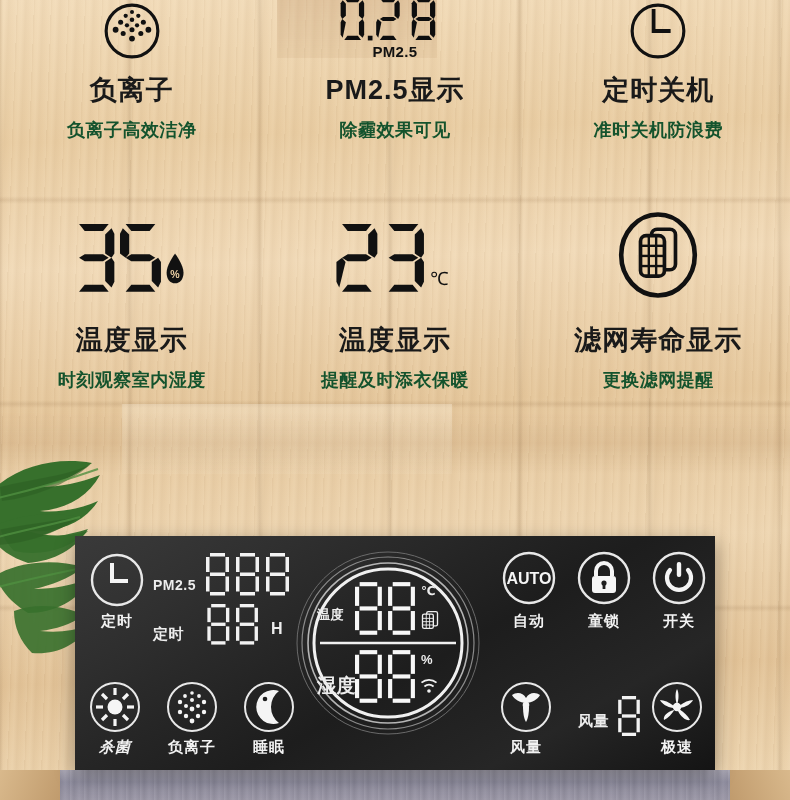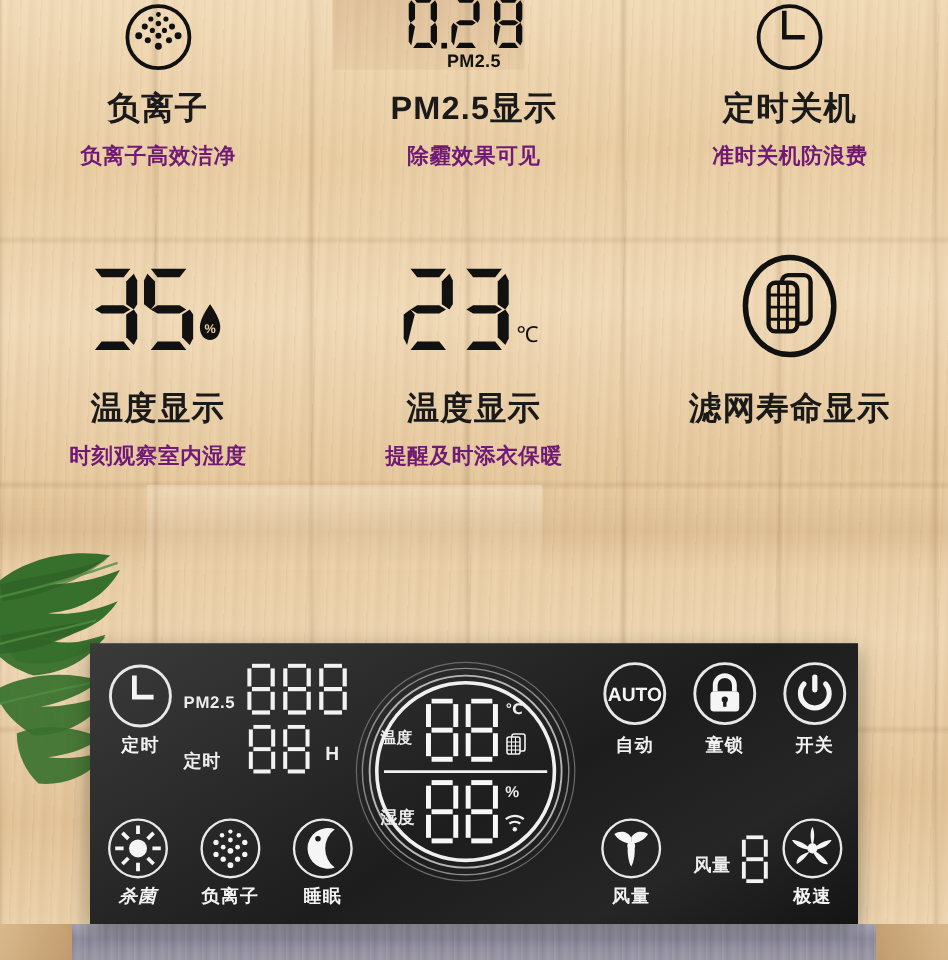--- a/index.html
+++ b/index.html
@@ -68,21 +68,21 @@
   .features{position:absolute;left:0;top:0;width:790px;}
   .frow{display:flex;}
   .fcell{width:263.3px;text-align:center;}
   .icon-wrap{height:60px;display:flex;align-items:flex-end;justify-content:center;}
   .icon-wrap.big{height:110px;align-items:center;}
   .f-title{
     font-size:27px;font-weight:700;color:#1a1a1a;letter-spacing:1px;
     line-height:1;margin-top:17px;
   }
   .f-sub{
-    font-size:18px;font-weight:600;color:#701a75;letter-spacing:0.5px;
+    font-size:18px;font-weight:600;color:#14532d;letter-spacing:0.5px;
     margin-top:14px;
   }
 
   
   .seg-num{display:block;}
   .pm-label{
     font-size:15px;font-weight:700;color:#111;letter-spacing:0.3px;
     margin-top:1px;
   }
 
@@ -291,20 +291,21 @@
             <g stroke="#111" stroke-width="2.6">
               <line x1="27" y1="40" x2="53" y2="40"></line>
               <line x1="27" y1="51" x2="53" y2="51"></line>
               <line x1="27" y1="62" x2="53" y2="62"></line>
               <line x1="36" y1="29" x2="36" y2="73"></line>
               <line x1="44" y1="29" x2="44" y2="73"></line>
             </g>
           </svg>
         </div>
         <div class="f-title">滤网寿命显示</div>
+        <div class="f-sub">更换滤网提醒</div>
       </div>
     </div>
   </div>
 
   <div class="panel">
 
     <div class="btn" style="left:14px;top:16px;">
       <svg width="56" height="56" viewBox="0 0 56 56">
         <circle cx="28" cy="28" r="25" fill="none" stroke="#e8e8e8" stroke-width="2.4"></circle>
         <path d="M23,13 L23,29 L37,29" fill="none" stroke="#f5f5f5" stroke-width="4" stroke-linecap="square"></path>
@@ -408,21 +409,21 @@
         <rect x="3" y="5" width="13" height="17" rx="2" fill="#1d1d1d" stroke="#f0f0f0" stroke-width="1.6"></rect>
         <g stroke="#f0f0f0" stroke-width="1.1">
           <line x1="3" y1="10" x2="16" y2="10"></line>
             <line x1="3" y1="14" x2="16" y2="14"></line>
           <line x1="3" y1="18" x2="16" y2="18"></line>
             <line x1="7.5" y1="5" x2="7.5" y2="22"></line>
           <line x1="11.5" y1="5" x2="11.5" y2="22"></line>
         </g>
       </svg>
 
-      <div class="sm" style="left:22px;top:123px;font-size:14px;">湿度</div>
+      <div class="sm" style="left:22px;top:123px;font-size:19px;">湿度</div>
       <svg style="position:absolute;left:60px;top:100px;" width="62" height="56" viewBox="0 0 120 108">
         <g fill="#f7f7f7">
           <g transform="translate(0,0)">
             <rect x="9" y="0" width="34" height="8"></rect>
               <rect x="0" y="9" width="8" height="37"></rect>
             <rect x="44" y="9" width="8" height="37"></rect>
               <rect x="9" y="47" width="34" height="8"></rect>
             <rect x="0" y="56" width="8" height="37"></rect>
               <rect x="44" y="56" width="8" height="37"></rect>
             <rect x="9" y="94" width="34" height="8"></rect>

